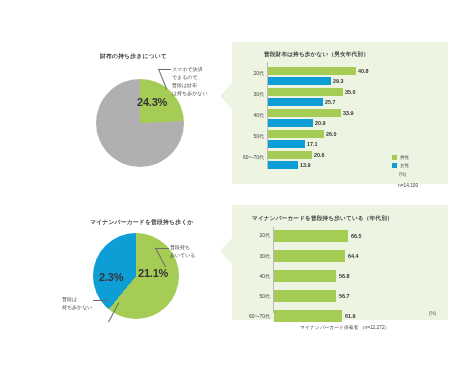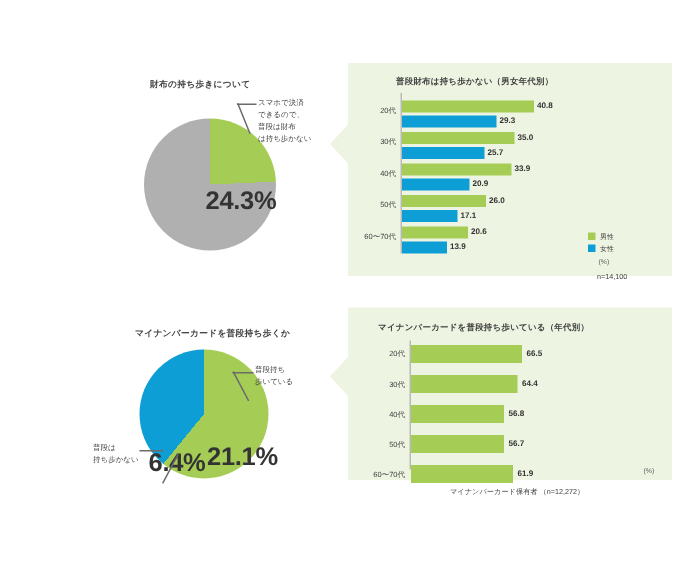--- a/index.html
+++ b/index.html
@@ -25,21 +25,21 @@
   }
   .ctitle{
     position:absolute;font-size:5.8px;font-weight:bold;color:#3f3f3f;
     white-space:nowrap;letter-spacing:.2px;
   }
 
   
   .pie{position:absolute;border-radius:50%;}
   .pieval{
     position:absolute;font-weight:bold;color:#333333;
-    font-size:17px;letter-spacing:-.2px;white-space:nowrap;margin-top:28px;
+    font-size:11px;letter-spacing:-.2px;white-space:nowrap;
   }
   .calloutTxt{
     position:absolute;font-size:5px;color:#3f3f3f;line-height:1.45;
     white-space:nowrap;
   }
   .leader{position:absolute;background:#6b6b6b;}
 
   
   .axis{position:absolute;background:#b9b9b9;width:1px;}
   .catlab{
@@ -156,21 +156,21 @@
   <div class="unit" style="left:429px;top:311px;">(%)</div>
 
   <div class="note" style="left:300px;top:324px;">マイナンバーカード保有者 （n=12,272）</div>
 
   <div class="ctitle" style="left:90px;top:218px;">マイナンバーカードを普段持ち歩くか</div>
 
   <div class="pie" style="left:93px;top:233px;width:86px;height:86px;
               background:conic-gradient(#a5cd55 0deg 219.2deg, #0e9ed6 219.2deg 360deg);"></div>
 
   <div class="pieval" style="left:138px;top:267px;">21.1%</div>
-  <div class="pieval" style="left:99px;top:271px;">6.4%</div>
+  <div class="pieval" style="left:99px;top:271px;">2.3%</div>
 
   <div class="leader" style="left:155px;top:248px;width:14px;height:1px;"></div>
   <div class="leader" style="left:155px;top:248px;width:1px;height:22px;
               transform:rotate(-28deg);transform-origin:top left;"></div>
 
   <div class="calloutTxt" style="left:170px;top:244px;">普段持ち</div>
   <div class="calloutTxt" style="left:170px;top:252px;">歩いている</div>
 
   <div class="leader" style="left:93px;top:300px;width:16px;height:1px;"></div>
   <div class="leader" style="left:108px;top:300px;width:1px;height:22px;

